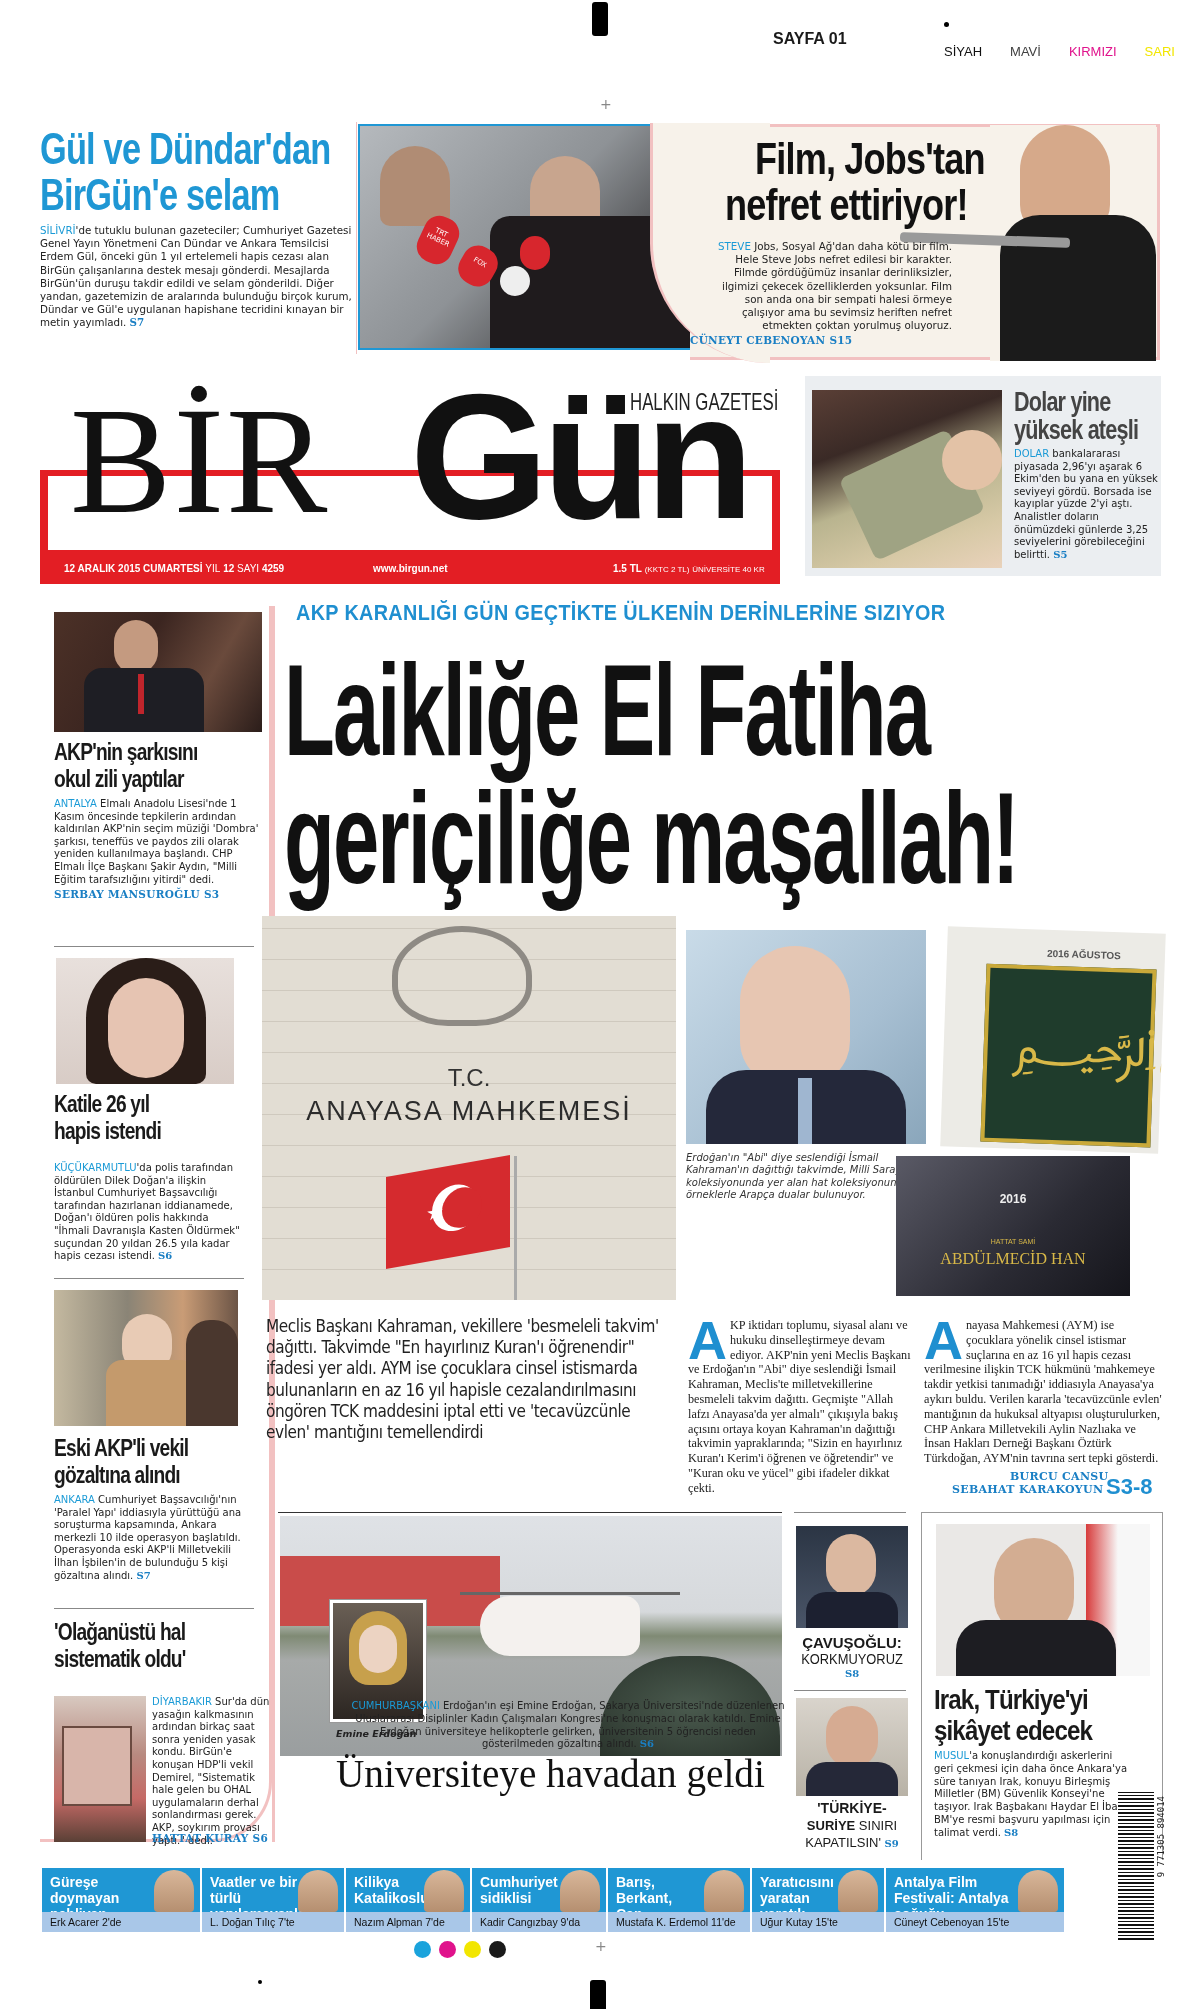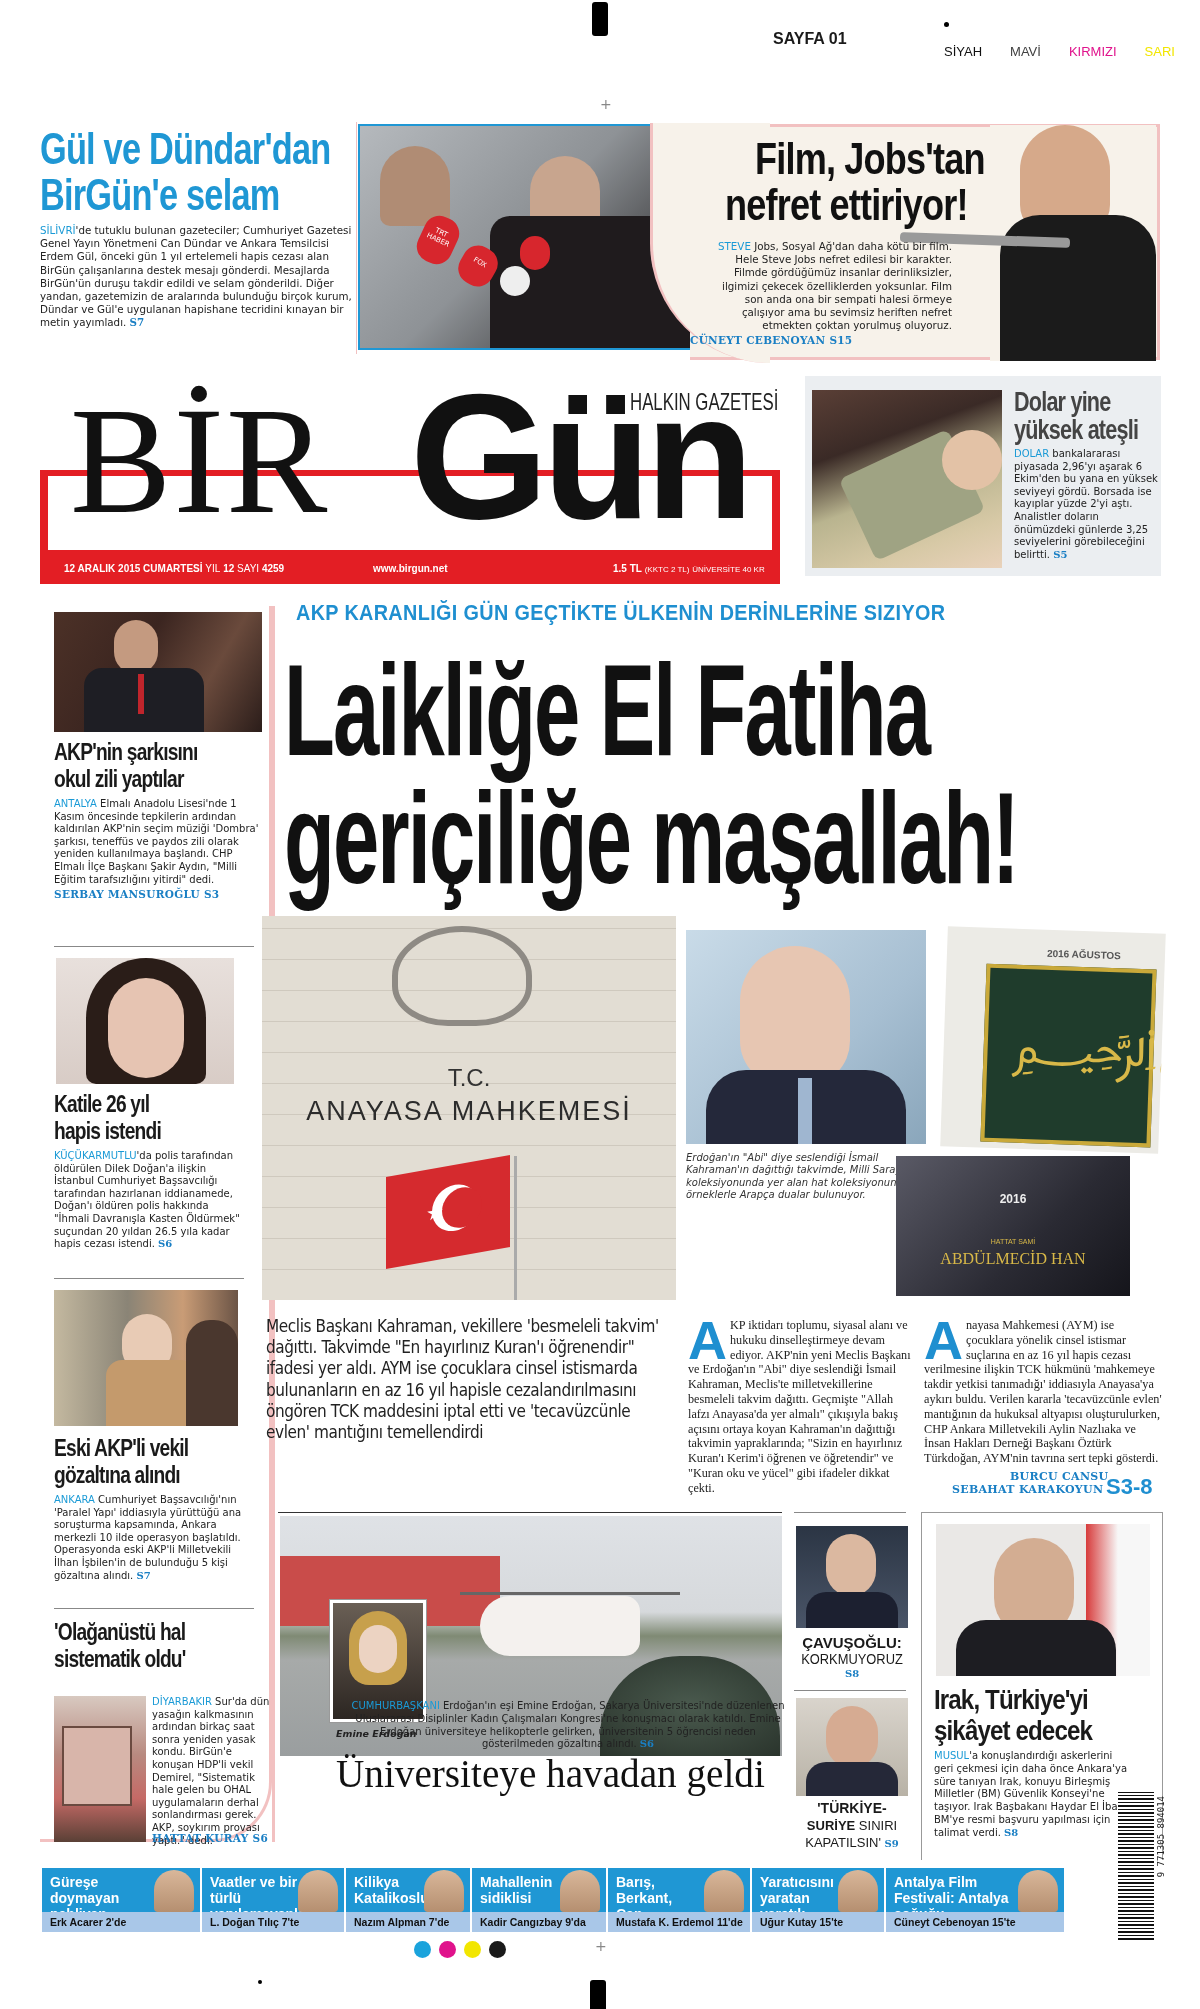--- a/index.html
+++ b/index.html
@@ -22,21 +22,21 @@
 
   
   .logo-bir { font-family: "Liberation Serif", serif; font-size: 152px; letter-spacing: 2px; line-height: 1; color: #111; }
   .logo-gun { font-family: "Liberation Sans", sans-serif; font-weight: bold; font-size: 178px; letter-spacing: -6px; line-height: 1; color: #111; }
   .redbar { background: #e31e24; }
 
   
   .col-card { position: absolute; top: 1868px; height: 64px; }
   .col-card .top { height: 44px; background: #1f97d4; color: #fff; font-family: "Liberation Sans", sans-serif; font-weight: bold;
                    font-size: 14px; line-height: 16px; padding: 6px 0 0 8px; position: relative; overflow: hidden; }
-  .col-card .bot { height: 20px; background: #a9c7e8; color: #111; font-family: "Liberation Sans", sans-serif; font-weight: bold;
+  .col-card .bot { height: 20px; background: #a9c7e8; color: #111; font-family: "Liberation Sans", sans-serif; font-weight: normal;
                    font-size: 10.5px; line-height: 20px; padding-left: 8px; }
   .col-card .face { position: absolute; right: 6px; bottom: 0; width: 40px; height: 42px; border-radius: 20px 20px 4px 4px;
                     background: linear-gradient(#d9b79a, #b58f70); }
 </style>
 </head>
 <body>
 
 <div class="abs regmark-bar" style="left:592px;top:2px;"></div>
 <div class="abs" style="left:773px;top:30px;font-family:'Liberation Sans',sans-serif;font-weight:bold;font-size:16px;">SAYFA 01</div>
 <div class="abs" style="left:944px;top:22px;width:5px;height:5px;border-radius:50%;background:#000;"></div>
@@ -142,21 +142,21 @@
 </div>
 <div class="rule" style="left:54px;top:946px;width:200px;"></div>
 
 <div class="photo" style="left:56px;top:958px;width:178px;height:126px;background:linear-gradient(#e8e0dc,#d8ccc6);">
   <div class="abs" style="left:30px;top:0;width:120px;height:126px;background:#2a1d18;border-radius:60px 60px 10px 10px;"></div>
   <div class="abs" style="left:52px;top:20px;width:76px;height:100px;background:#e6c4b2;border-radius:38px;"></div>
 </div>
 <div class="abs" style="left:54px;top:1090px;">
   <div class="cond" style="font-size:24px;line-height:27px;transform:scaleX(0.8);width:260px;">Katile 26 yıl</div>
   <div class="cond" style="font-size:24px;line-height:27px;transform:scaleX(0.8);width:260px;">hapis istendi</div>
-  <div class="body-txt" style="width:190px;margin-top:6px;font-size:10px;line-height:12.6px;">
+  <div class="body-txt" style="width:190px;margin-top:18px;font-size:10px;line-height:12.6px;">
     <span class="kick">KÜÇÜKARMUTLU</span><span>'da polis tarafından öldürülen Dilek Doğan'a ilişkin İstanbul Cumhuriyet Başsavcılığı tarafından hazırlanan iddianamede, Doğan'ı öldüren polis hakkında "İhmali Davranışla Kasten Öldürmek" suçundan 20 yıldan 26.5 yıla kadar hapis cezası istendi.</span>
     <span class="ref">S6</span>
   </div>
 </div>
 <div class="rule" style="left:54px;top:1278px;width:190px;"></div>
 
 <div class="photo" style="left:54px;top:1290px;width:184px;height:136px;background:linear-gradient(90deg,#c4b9a0 0%,#8a8476 40%,#c99c76 70%,#6b5446 100%);">
   <div class="abs" style="left:68px;top:24px;width:50px;height:60px;border-radius:25px;background:#e8cbb5;"></div>
   <div class="abs" style="left:52px;top:70px;width:90px;height:70px;background:#c49a6c;border-radius:16px 16px 0 0;"></div>
   <div class="abs" style="left:132px;top:30px;width:52px;height:106px;background:#4a372e;border-radius:24px 24px 0 0;"></div>
@@ -311,21 +311,21 @@
 </div>
 <div class="col-card" style="left:346px;width:124px;">
   <div class="top">
       <span style="display:block;width:80px;">Kilikya Katalikosluğu</span>
       <div class="face"></div>
     </div>
   <div class="bot">Nazım Alpman 7'de</div>
 </div>
 <div class="col-card" style="left:472px;width:134px;">
   <div class="top">
-      <span style="display:block;width:80px;">Mahallenin sidiklisi</span>
+      <span style="display:block;width:80px;">Cumhuriyet sidiklisi</span>
       <div class="face"></div>
     </div>
   <div class="bot">Kadir Cangızbay 9'da</div>
 </div>
 <div class="col-card" style="left:608px;width:142px;">
   <div class="top">
       <span style="display:block;width:80px;">Barış, Berkant, Can</span>
       <div class="face"></div>
     </div>
   <div class="bot">Mustafa K. Erdemol 11'de</div>

